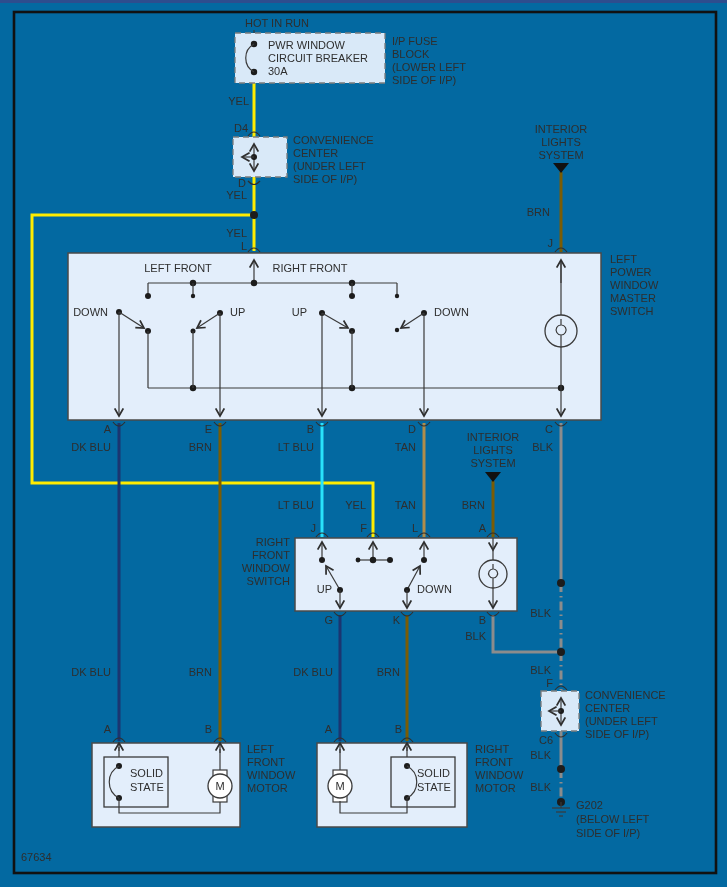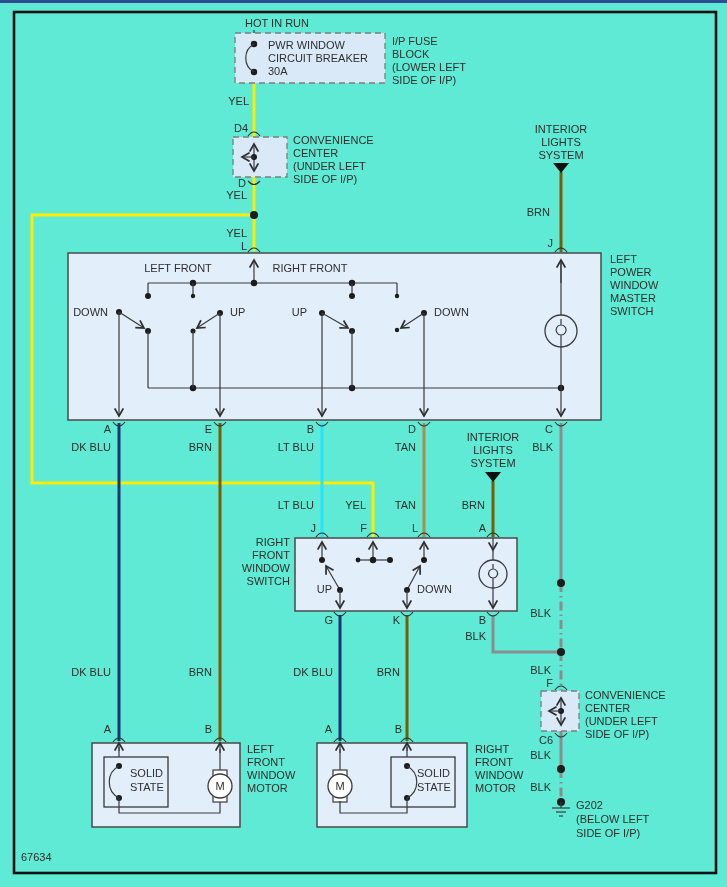--- a/index.html
+++ b/index.html
@@ -1,16 +1,16 @@
 <!DOCTYPE html>
 <html><head>
 <meta charset="utf-8">
 <style>
   html,body{margin:0;padding:0;background:#fff;}
-  .page{position:relative;width:727px;height:887px;background:#5eead4;overflow:hidden;
+  .page{position:relative;width:727px;height:887px;background:#0369a1;overflow:hidden;
         font-family:"Liberation Sans", sans-serif;}
   .topstrip{position:absolute;left:0;top:0;width:727px;height:3px;background:#2d4d8e;}
   svg text{font-family:"Liberation Sans", sans-serif;font-size:11px;fill:#2e2e2e;}
   .ln{stroke:#3a3a3a;stroke-width:1.2;fill:none;}
   .wire{stroke-width:3;fill:none;}
   .dashdot{stroke-dasharray:9 4 1.5 4;}
   .dashbox{stroke:#7d7d7d;stroke-width:1.3;stroke-dasharray:6 4;}
   .solidbox{stroke:#4a4a4a;stroke-width:1.5;}
   .dot{fill:#1c1c1c;stroke:none;}
   .bracket{stroke:#2f2f2f;stroke-width:1.2;fill:none;}

